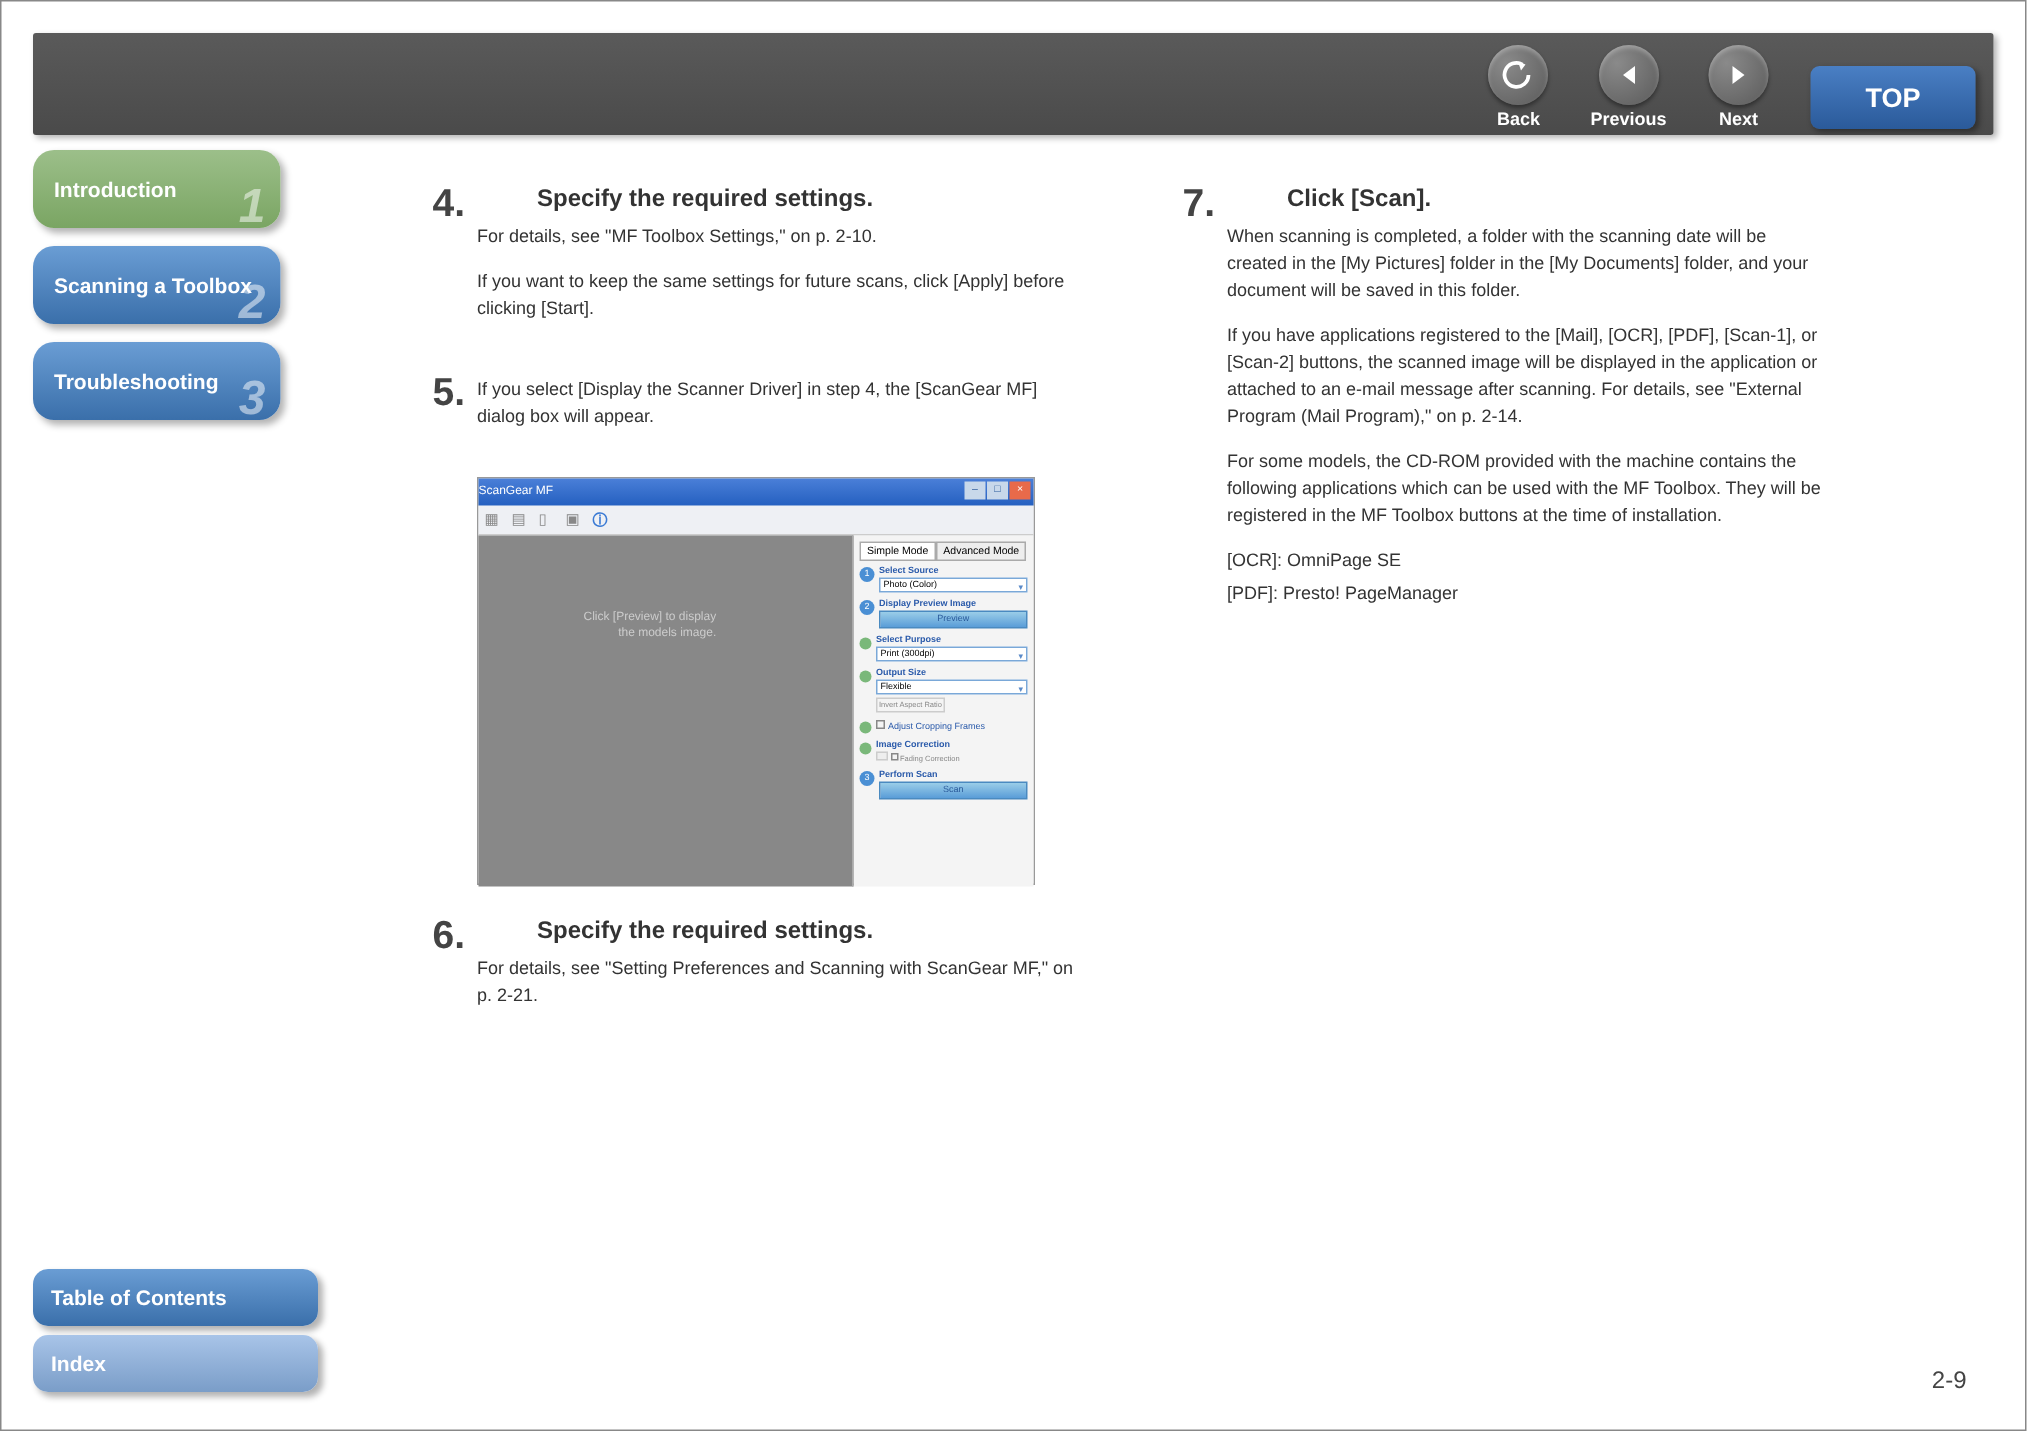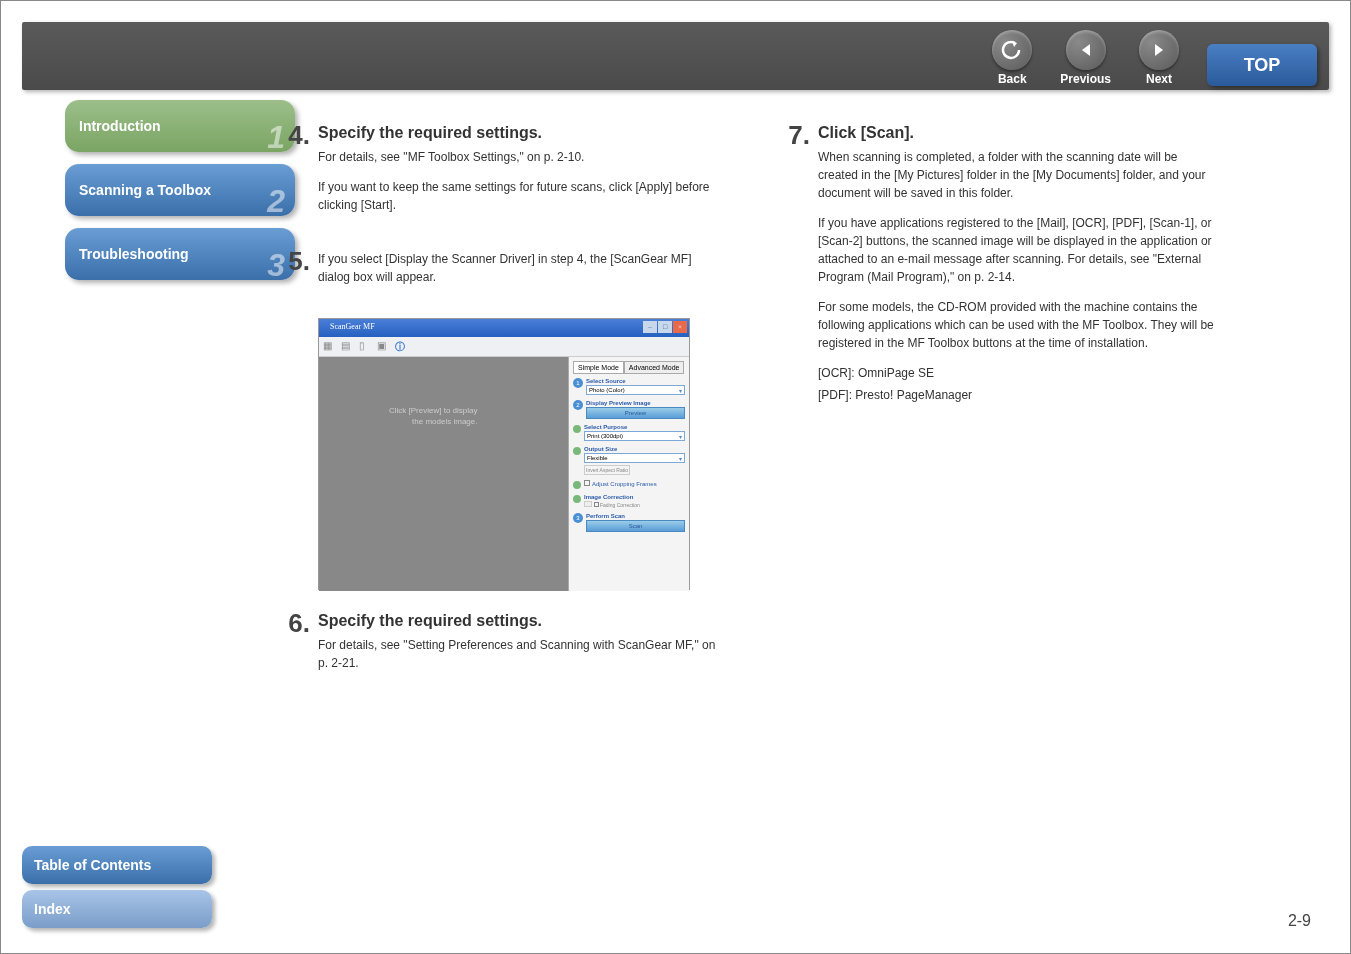--- a/index.html
+++ b/index.html
@@ -5,38 +5,38 @@
 * { margin: 0; padding: 0; box-sizing: border-box; }
 body { font-family: Arial, Helvetica, sans-serif; background: #fff; width: 1351px; height: 954px; overflow: hidden; }
 .page-border { position: absolute; top: 0; left: 0; width: 1351px; height: 954px; border: 1px solid #888; }
 .top-bar { position: absolute; top: 22px; left: 22px; right: 22px; height: 68px; background: linear-gradient(to bottom, #5a5a5a, #4a4a4a); border-radius: 2px; box-shadow: 2px 2px 4px rgba(0,0,0,0.3); }
 .nav-buttons { position: absolute; right: 150px; top: 8px; display: flex; gap: 28px; align-items: center; }
 .nav-btn { display: flex; flex-direction: column; align-items: center; cursor: pointer; }
 .nav-circle { width: 40px; height: 40px; border-radius: 50%; background: radial-gradient(circle at 30% 30%, #8a8a8a, #5a5a5a); display: flex; align-items: center; justify-content: center; box-shadow: inset 0 2px 3px rgba(255,255,255,0.3), 0 2px 3px rgba(0,0,0,0.4); }
 .nav-label { color: #fff; font-size: 12px; font-weight: bold; margin-top: 2px; }
 .top-btn { position: absolute; right: 12px; top: 22px; width: 110px; height: 42px; background: linear-gradient(to bottom, #4a7fc4, #2a5a9a); border-radius: 6px; display: flex; align-items: center; justify-content: center; color: #fff; font-weight: bold; font-size: 18px; box-shadow: 2px 2px 4px rgba(0,0,0,0.4); cursor: pointer; }
 .sidebar { position: absolute; left: 22px; top: 100px; width: 195px; }
-.sidebar-tab { position: relative; width: 230px; height: 52px; margin-bottom: 12px; border-radius: 14px; padding: 8px 14px; color: #fff; font-weight: bold; font-size: 14px; cursor: pointer; box-shadow: 3px 3px 5px rgba(0,0,0,0.3); display: flex; align-items: center; margin-left: 43px; }
+.sidebar-tab { position: relative; width: 165px; height: 52px; margin-bottom: 12px; border-radius: 14px; padding: 8px 14px; color: #fff; font-weight: bold; font-size: 14px; cursor: pointer; box-shadow: 3px 3px 5px rgba(0,0,0,0.3); display: flex; align-items: center; }
 .tab-green { background: linear-gradient(to bottom, #9cbf8a, #7aa563); }
 .tab-blue { background: linear-gradient(to bottom, #6a9dd4, #3a6faa); }
 .tab-gray { background: linear-gradient(to bottom, #c8c8c8, #9a9a9a); }
 .tab-num { position: absolute; right: 10px; bottom: -4px; font-size: 32px; font-weight: bold; color: rgba(255,255,255,0.5); font-style: italic; }
 .bottom-tabs { position: absolute; left: 22px; bottom: 20px; width: 195px; }
 .bottom-tab { width: 190px; height: 28px; margin-bottom: 6px; border-radius: 10px; padding: 19px 12px; color: #fff; font-weight: bold; font-size: 14px; box-shadow: 3px 3px 4px rgba(0,0,0,0.3); display: flex; align-items: center; cursor: pointer; }
 .btab-blue { background: linear-gradient(to bottom, #6a9dd4, #3a6faa); }
 .btab-light { background: linear-gradient(to bottom, #a8c4e8, #7a9dc8); }
 .content { position: absolute; left: 280px; top: 120px; right: 40px; display: flex; gap: 60px; }
 .col { flex: 1; max-width: 440px; }
 .step { display: flex; margin-bottom: 20px; }
 .step-num { font-size: 26px; font-weight: bold; color: #444; width: 38px; flex-shrink: 0; text-align: right; padding-right: 8px; }
 .step-body { flex: 1; padding-top: 4px; }
-.step-title { font-size: 16px; font-weight: bold; color: #333; margin-bottom: 6px; }
+.step-title { font-size: 16px; font-weight: bold; color: #333; margin-bottom: 6px; margin-left: 40px; }
 .step-text { font-size: 12px; color: #333; line-height: 1.5; margin-bottom: 12px; }
 .screenshot { width: 372px; height: 272px; margin-left: 38px; margin-bottom: 18px; border: 1px solid #999; background: #f8f8f8; position: relative; }
-.ss-title { height: 18px; background: linear-gradient(#4a7fd8, #2560c0); font-size: 8px; color: #fff; padding: 3px 11px; position: relative; font-family: Liberation Serif, serif; }
+.ss-title { height: 18px; background: linear-gradient(#4a7fd8, #2560c0); font-size: 8px; color: #fff; padding: 3px 0; position: relative; }
 .ss-winbtns { position: absolute; right: 2px; top: 2px; display: flex; }
 .ss-winbtn { width: 14px; height: 12px; margin-left: 1px; font-size: 7px; text-align: center; line-height: 12px; }
 .ss-toolbar { height: 20px; background: #eef0f4; border-bottom: 1px solid #ccc; display: flex; align-items: center; padding: 0 4px; gap: 4px; }
 .ss-ticon { width: 14px; height: 14px; font-size: 10px; color: #888; }
 .ss-body { display: flex; height: 234px; }
 .ss-preview { flex: 1; background: #888; position: relative; border-right: 1px solid #aaa; }
 .ss-preview-text { position: absolute; top: 48px; left: 70px; font-size: 8px; color: #ccc; text-align: right; line-height: 1.4; }
 .ss-panel { width: 120px; background: #f4f4f4; padding: 4px; font-size: 7px; }
 .ss-tabs { display: flex; font-size: 7px; margin-bottom: 4px; }
 .ss-ptab { padding: 2px 4px; border: 1px solid #aaa; background: #fff; }

